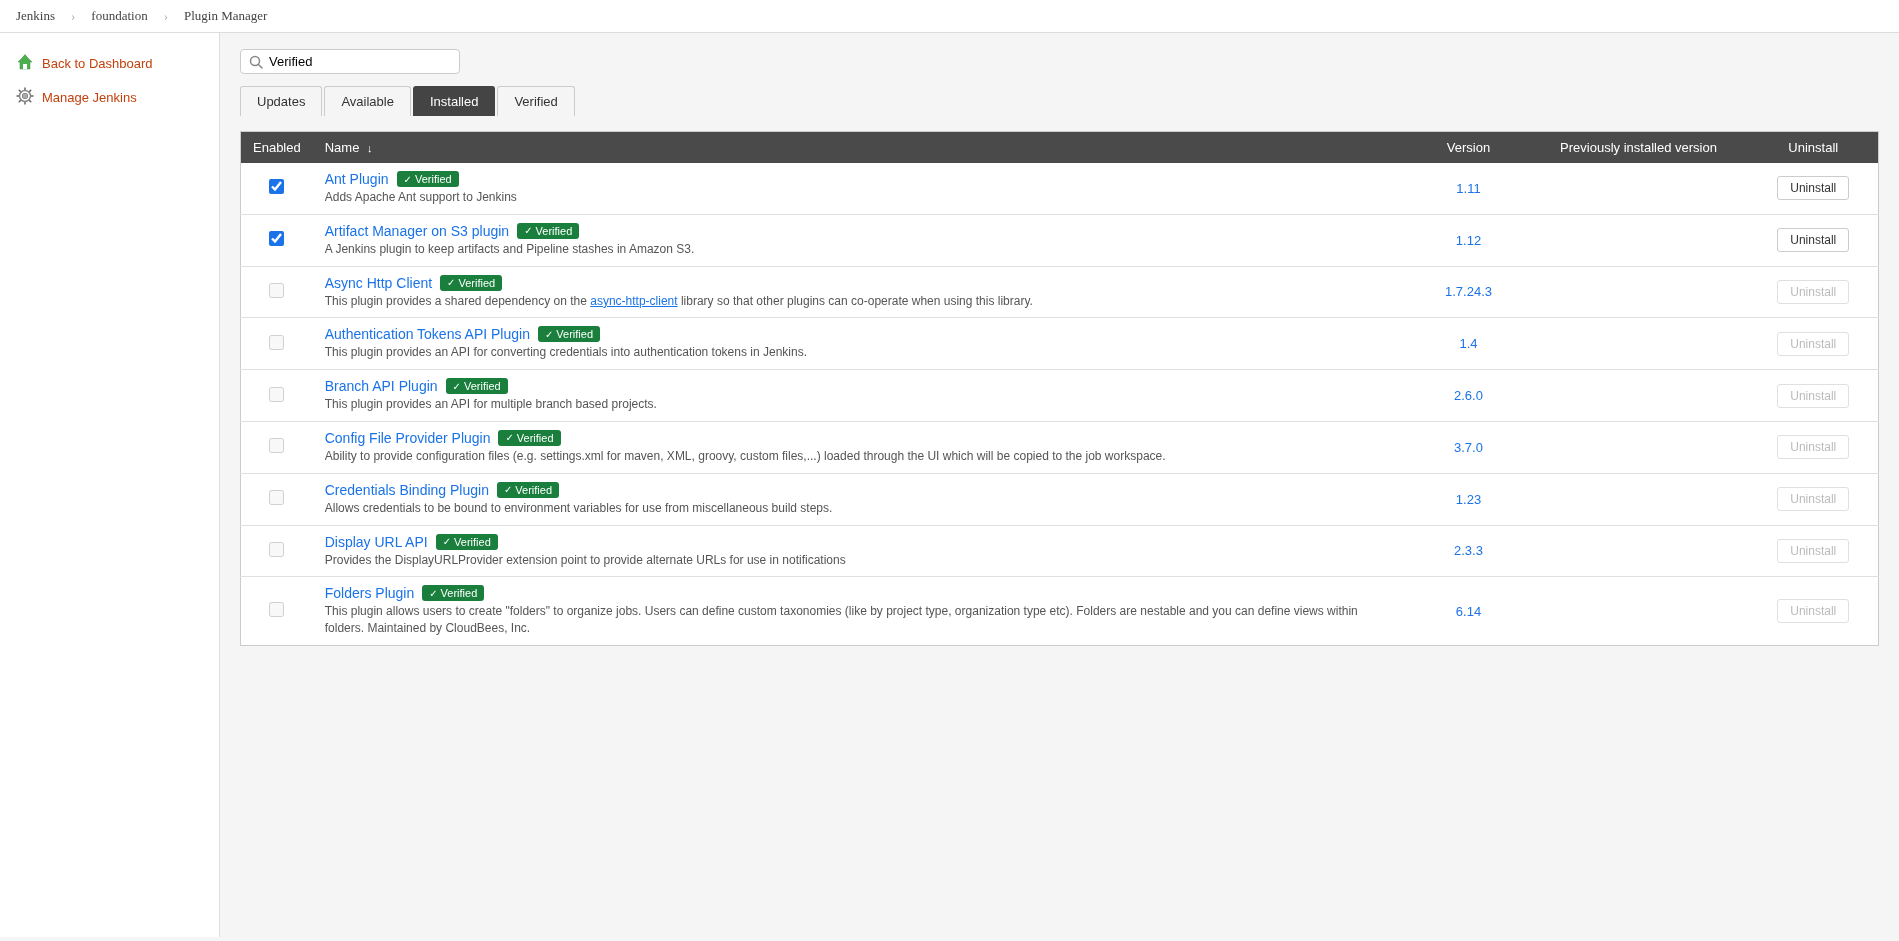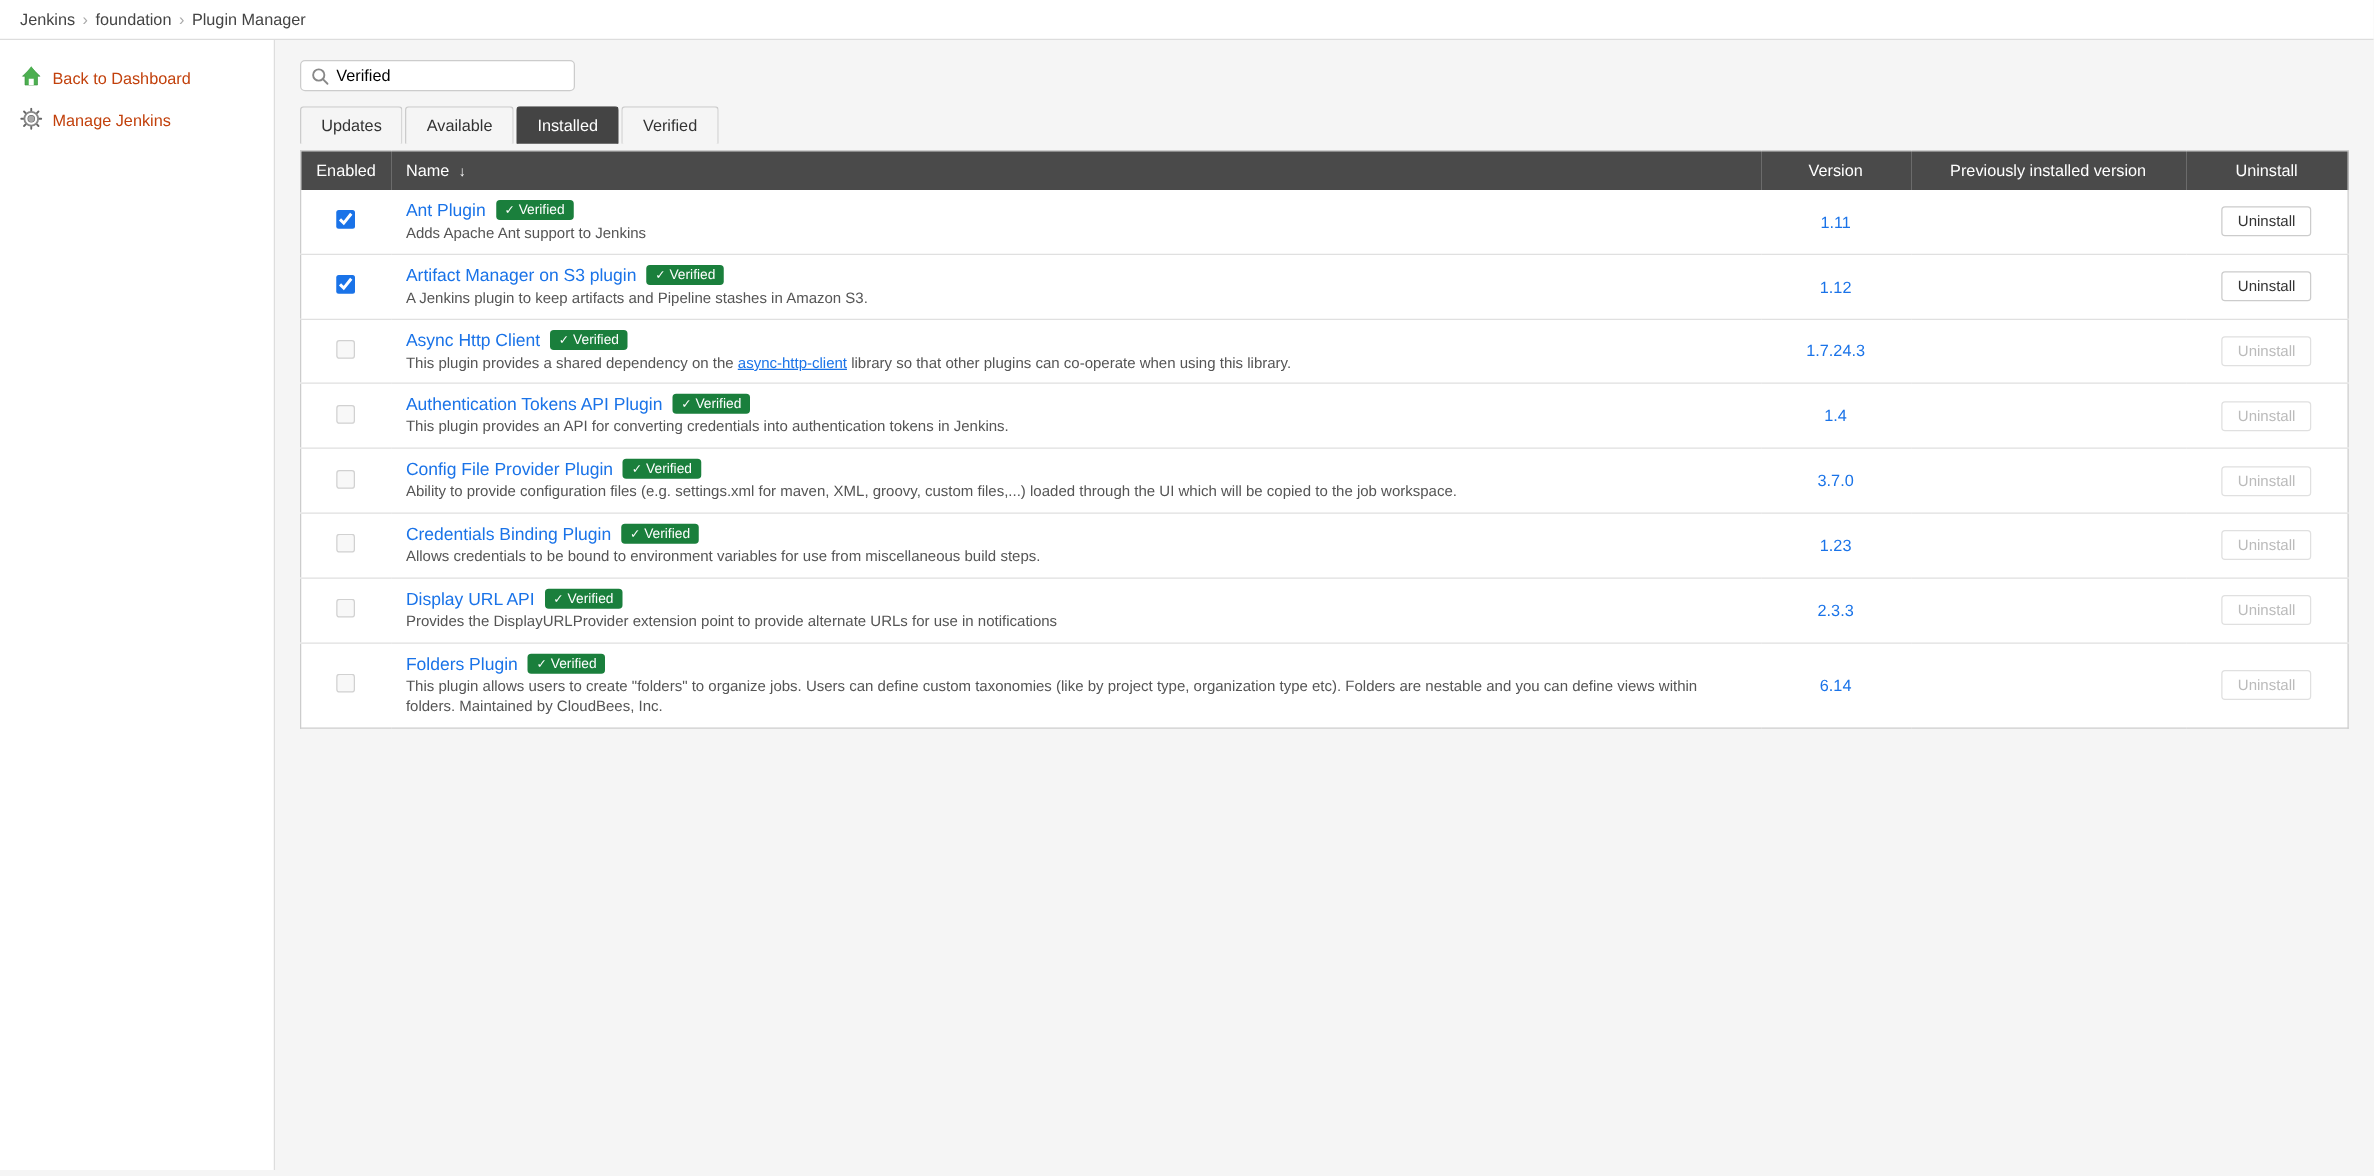--- a/index.html
+++ b/index.html
@@ -5,23 +5,24 @@
     * { box-sizing: border-box; margin: 0; padding: 0; }
     body { font-family: -apple-system, BlinkMacSystemFont, 'Segoe UI', Arial, sans-serif; font-size: 13px; background: #f5f5f5; color: #333; }
 
     
     .top-bar {
       background: #fff;
       border-bottom: 1px solid #ddd;
       padding: 8px 16px;
       display: flex;
       align-items: center;
-      gap: 6px;
+      gap: 16px;
       font-size: 13px;
       color: #444;
+      font-family: Liberation Serif, serif;
     }
     .breadcrumb-separator { color: #aaa; }
     .breadcrumb-link { color: #444; text-decoration: none; }
 
     
     .layout { display: flex; min-height: calc(100vh - 37px); }
 
     
     .sidebar {
       width: 220px;
@@ -64,21 +65,21 @@
       outline: none;
       font-size: 13px;
       width: 100%;
     }
     .search-icon-svg { color: #888; flex-shrink: 0; }
 
     
     .tabs {
       display: flex;
       border-bottom: none;
-      margin-bottom: 5px;
+      margin-bottom: 15px;
       text-align: right;
     }
     .tab {
       padding: 7px 16px;
       border: 1px solid #ccc;
       border-bottom: none;
       background: #f5f5f5;
       cursor: pointer;
       font-size: 13px;
       color: #333;
@@ -306,20 +307,33 @@
               <div class="plugin-desc">This plugin provides an API for converting credentials into authentication tokens in Jenkins.</div>
             </td>
             <td class="col-version">1.4</td>
             <td class="col-prev-version"></td>
             <td class="col-uninstall"><button class="uninstall-btn" disabled="">Uninstall</button></td>
           </tr>
           <tr>
             <td class="col-enabled"><input type="checkbox" disabled="" style=""></td>
             <td class="col-name">
               <div class="name-row">
+                <a class="plugin-name" href="#">Branch API Plugin</a>
+                <span class="verified-badge"><span class="verified-check">✓</span> Verified</span>
+              </div>
+              <div class="plugin-desc">This plugin provides an API for multiple branch based projects.</div>
+            </td>
+            <td class="col-version">2.6.0</td>
+            <td class="col-prev-version"></td>
+            <td class="col-uninstall"><button class="uninstall-btn" disabled="">Uninstall</button></td>
+          </tr>
+          <tr>
+            <td class="col-enabled"><input type="checkbox" disabled="" style=""></td>
+            <td class="col-name">
+              <div class="name-row">
                 <a class="plugin-name" href="#">Config File Provider Plugin</a>
                 <span class="verified-badge"><span class="verified-check">✓</span> Verified</span>
               </div>
               <div class="plugin-desc">Ability to provide configuration files (e.g. settings.xml for maven, XML, groovy, custom files,...) loaded through the UI which will be copied to the job workspace.</div>
             </td>
             <td class="col-version">3.7.0</td>
             <td class="col-prev-version"></td>
             <td class="col-uninstall"><button class="uninstall-btn" disabled="">Uninstall</button></td>
           </tr>
           <tr>

